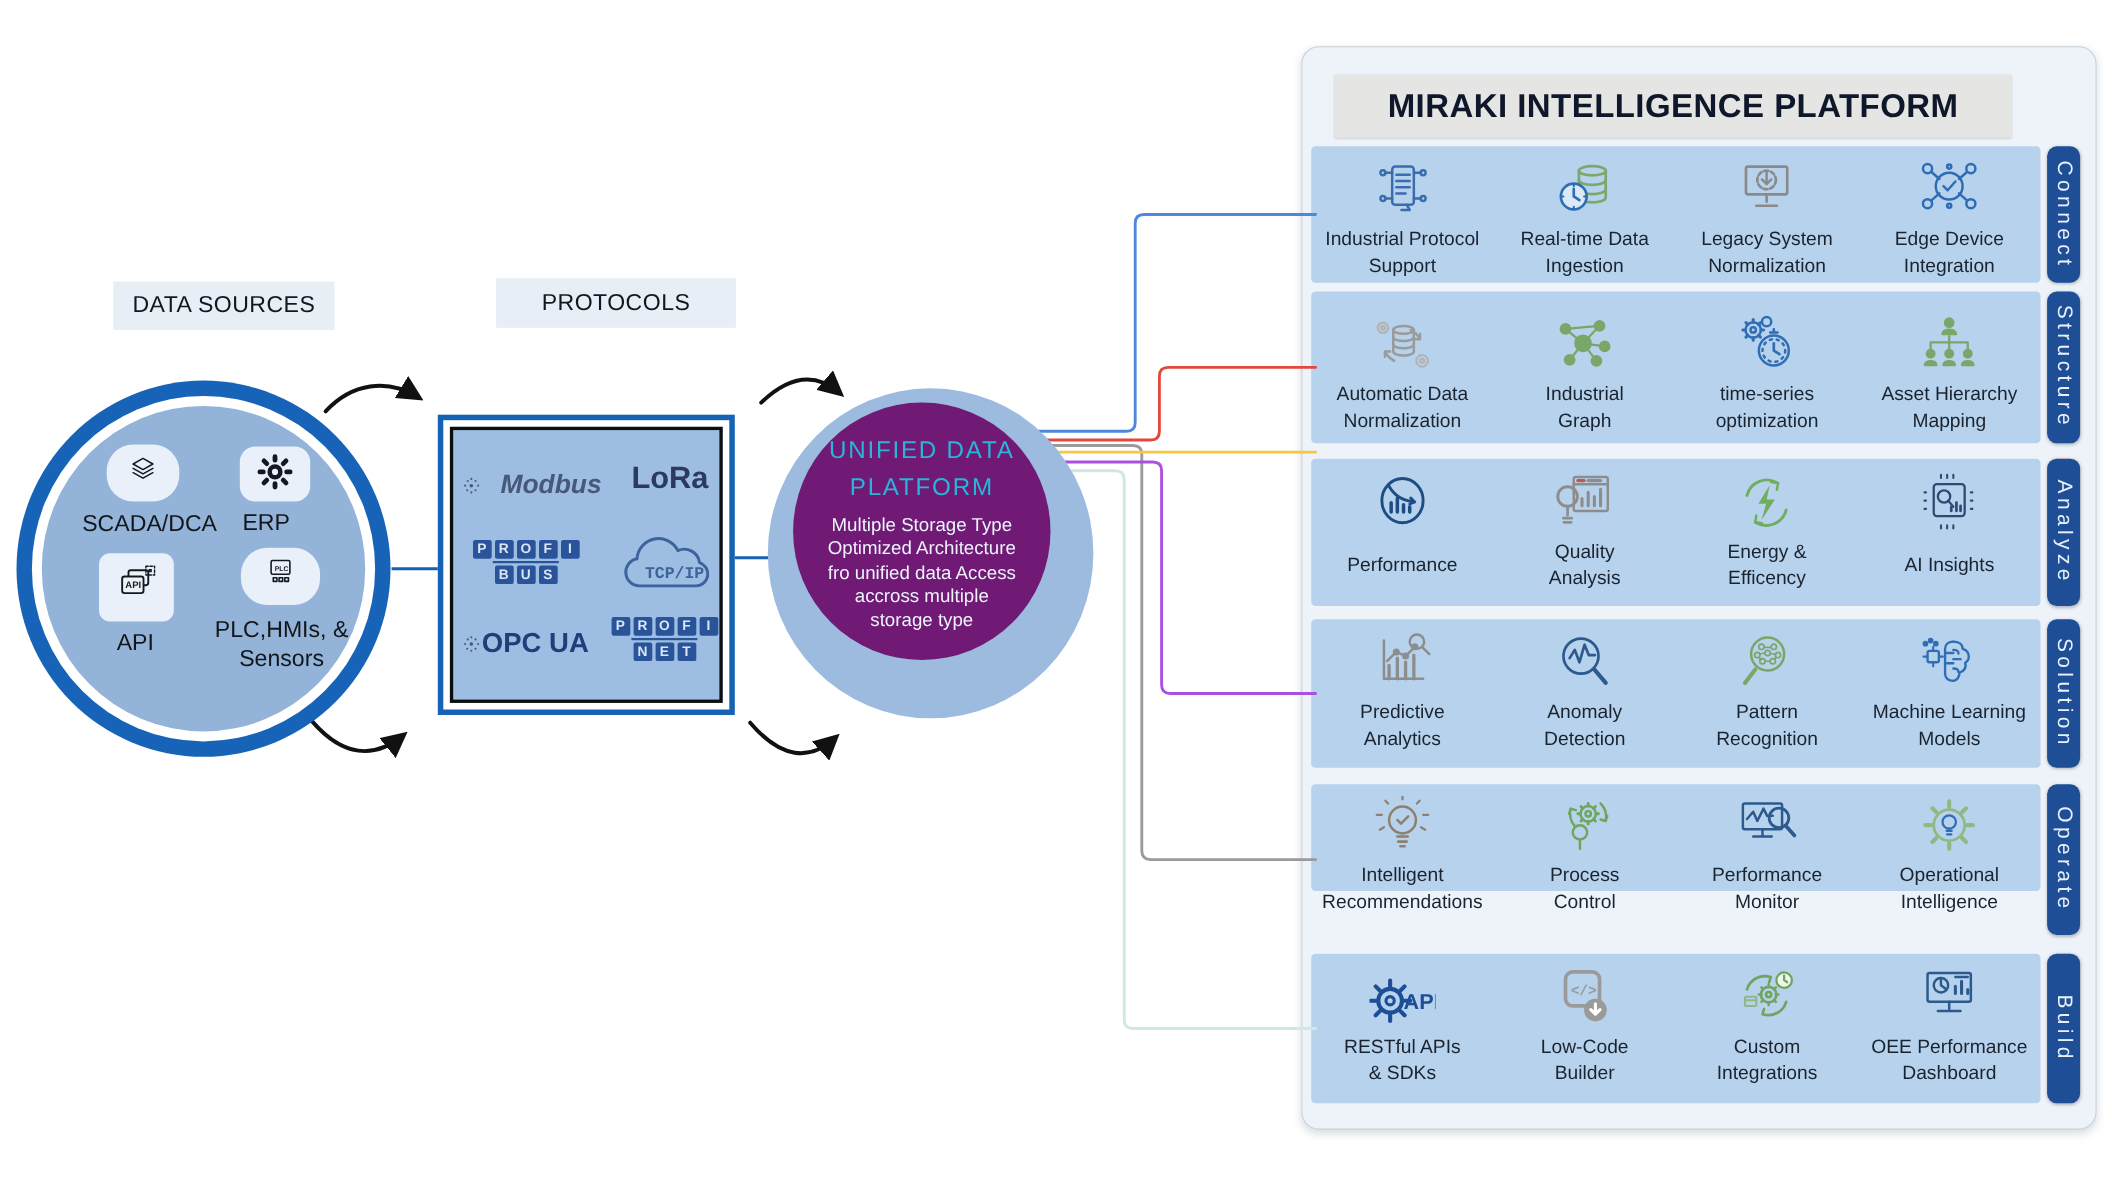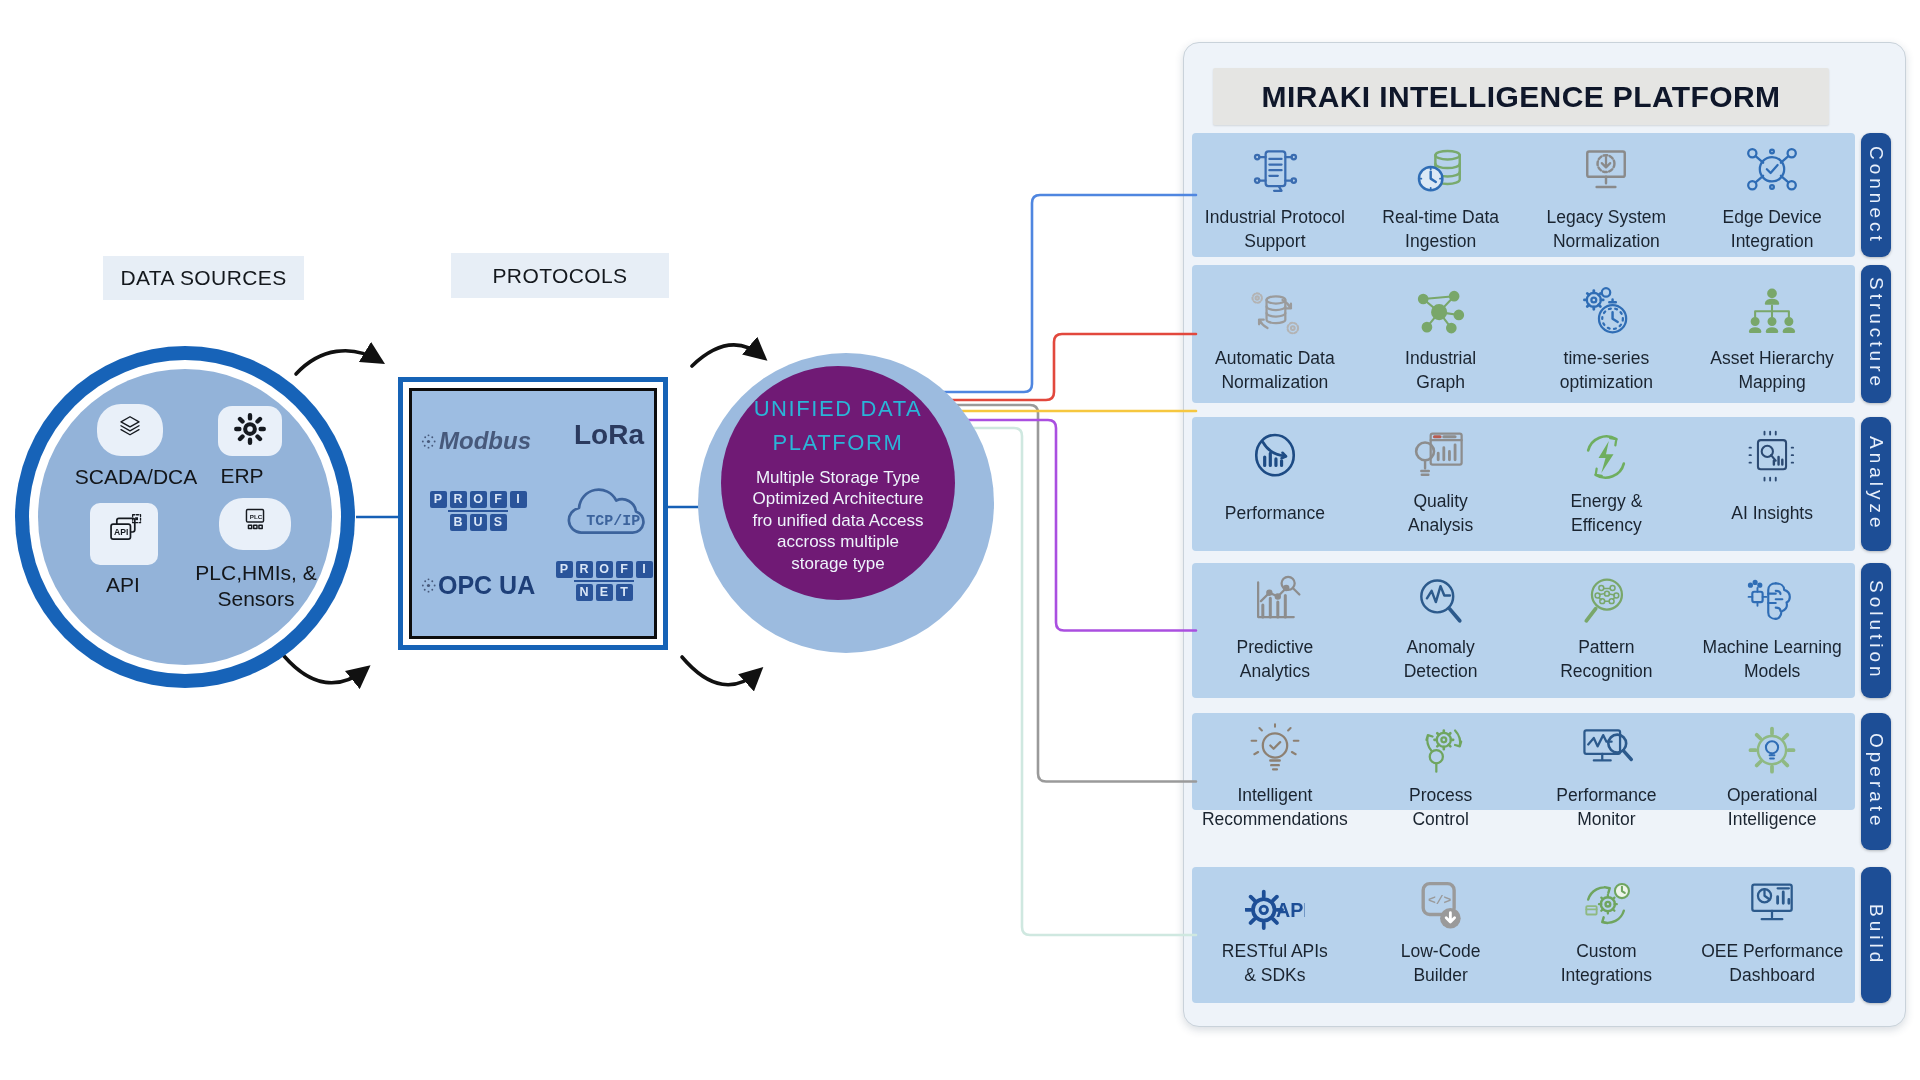--- a/index.html
+++ b/index.html
@@ -17,21 +17,21 @@
   #ds-inner{position:absolute;left:9px;top:9px;right:9px;bottom:9px;border-radius:50%;background:#93b3d9;}
   .chip{position:absolute;background:#e9f0f9;display:flex;align-items:center;justify-content:center;}
   .src-label{position:absolute;color:#13161a;font-size:21px;font-weight:500;text-align:center;line-height:1.22;}
 
   
   #proto-box{position:absolute;left:398px;top:377px;width:270px;height:273px;background:#ffffff;
     border:5px solid #1663b6;box-sizing:border-box;}
   #proto-box-inner{position:absolute;left:6px;top:6px;right:6px;bottom:6px;border:3.5px solid #0d0d0d;
     background:#9dbde2;box-sizing:border-box;}
   .logo{position:absolute;white-space:nowrap;}
-  .logo-modbus{font-style:italic;font-weight:700;font-size:24px;color:#47597b;display:flex;align-items:center;gap:2px;}
+  .logo-modbus{font-style:italic;font-weight:700;font-size:24px;color:#47597b;display:flex;align-items:center;gap:18px;}
   .logo-bold{font-weight:700;font-size:28px;color:#2b3a5e;}
   .logo-opcua{font-weight:700;font-size:25px;color:#1e3f78;display:flex;align-items:center;gap:1px;}
   .tiles{display:flex;flex-direction:column;align-items:center;gap:3px;}
   .tile-row{display:flex;}
   .tile-row.linked{border-top:2.5px solid #2a549a;padding-top:2px;margin-top:-1px;}
   .tile{display:inline-block;width:17px;height:17px;line-height:17px;background:#2a549a;color:#d9e6f7;
     font-weight:700;font-size:12.5px;text-align:center;margin:0 1.5px;border-radius:2px;}
 
   
   #hub-outer{position:absolute;left:698px;top:353px;width:296px;height:300px;border-radius:50%;background:#9cbbdf;}

